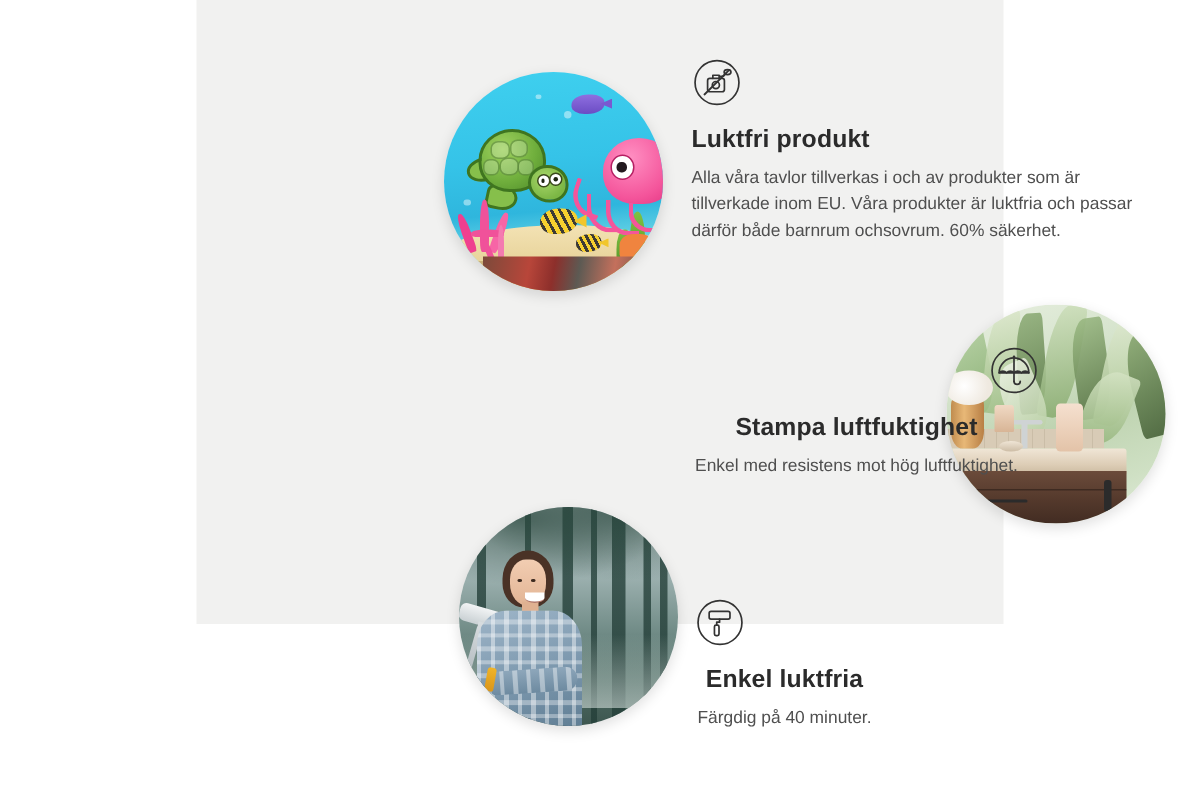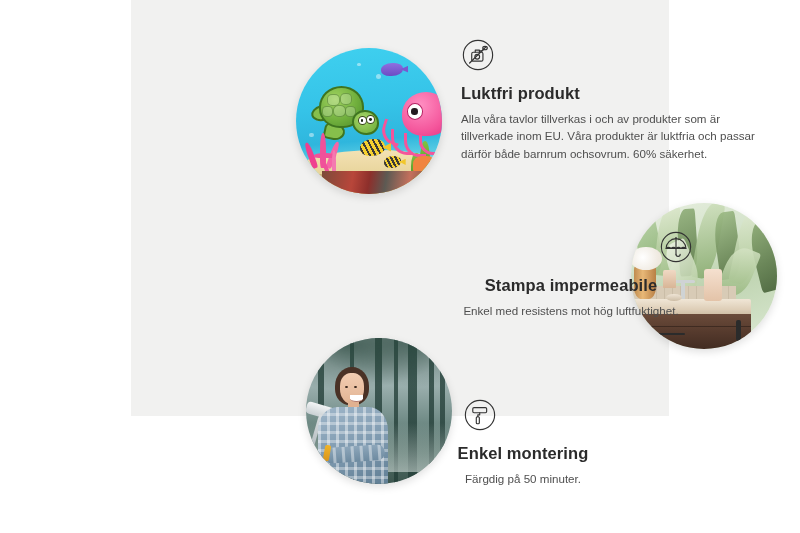--- a/index.html
+++ b/index.html
@@ -320,33 +320,33 @@
             <circle cx="20" cy="20" r="15.4"></circle>
             <path d="M9.6 21.6 a10.4 10.4 0 0 1 20.8 0 z"></path>
             <path d="M9.6 21.6 a3.5 3.5 0 0 1 5.2 0 a3.5 3.5 0 0 1 5.2 0
                      a3.5 3.5 0 0 1 5.2 0 a3.5 3.5 0 0 1 5.2 0"></path>
             <line x1="20" y1="11.2" x2="20" y2="27.6"></line>
             <path d="M20 27.6 a2.2 2.2 0 0 0 4.4 0"></path>
             <circle cx="20" cy="10.4" r="0.9" fill="#333" stroke="none"></circle>
           </svg>
         </div>
       </div>
-      <div class="feat-title">Stampa impermeabile</div>
+      <div class="feat-title">Stampa luftfuktighet</div>
       <div class="feat-desc">Enkel med resistens mot hög luftfuktighet.</div>
     </div>
 
     <div class="feature" id="feature-assembly">
       <div class="icon-wrap">
         <div class="icon-circle">
           <svg viewBox="0 0 40 40" fill="none" stroke="#333" stroke-width="1.2" stroke-linecap="round" stroke-linejoin="round">
             <circle cx="20" cy="20" r="15.4"></circle>
             <rect x="12.4" y="12.2" width="14.6" height="5.4" rx="1.3"></rect>
             <path d="M19.7 17.6 v2.2 h-2.0 v2.0"></path>
             <rect x="16.1" y="21.8" width="3.2" height="7.4" rx="1.1"></rect>
           </svg>
         </div>
       </div>
-      <div class="feat-title">Enkel montering</div>
-      <div class="feat-desc">Färgdig på 50 minuter.</div>
+      <div class="feat-title">Enkel luktfria</div>
+      <div class="feat-desc">Färgdig på 40 minuter.</div>
     </div>
 
   </div>
 </div>
 
 </body></html>

